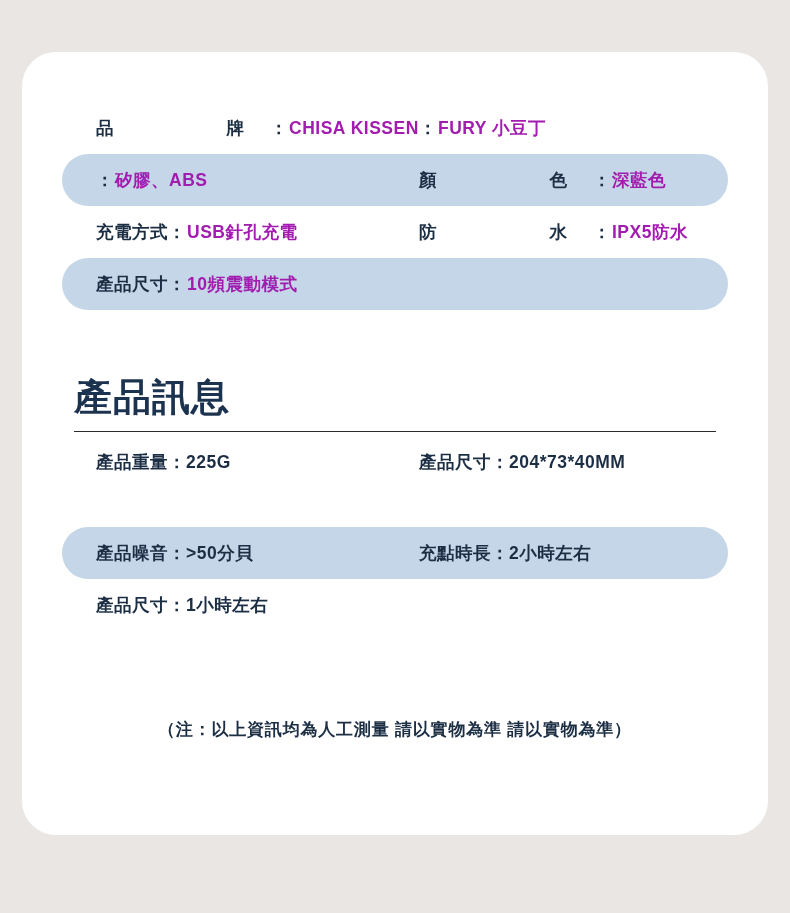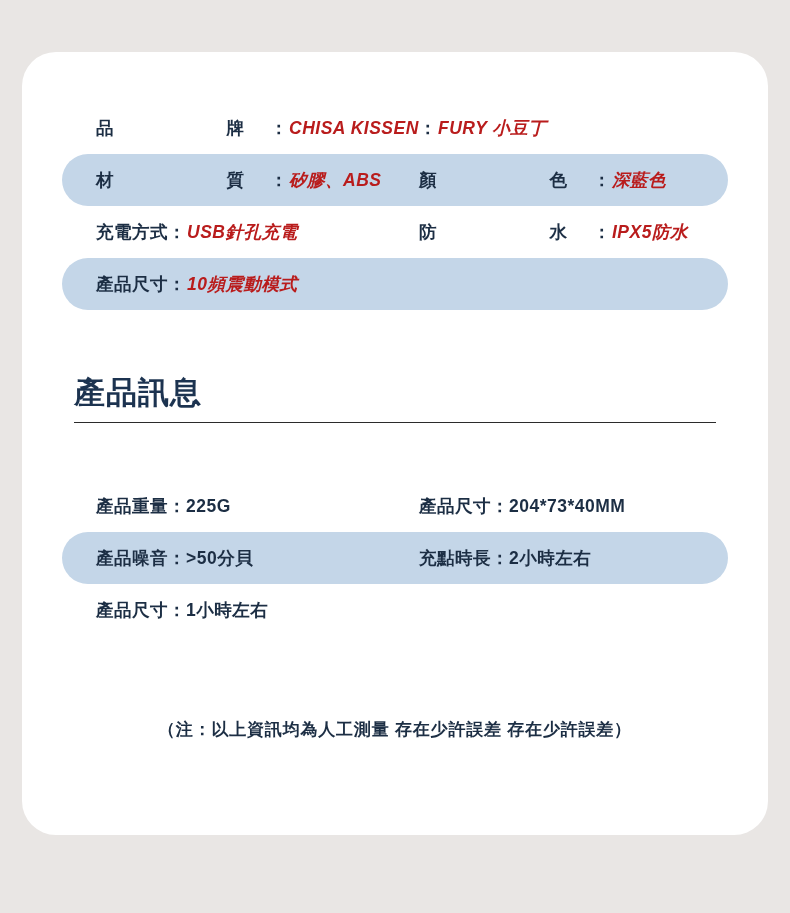--- a/index.html
+++ b/index.html
@@ -64,60 +64,60 @@
     font-weight: bold;
   }
   .lbl.spaced {
     letter-spacing: 26px;
   }
   .sep {
     margin: 0 1px 0 0;
   }
   .val {
     font-weight: bold;
-    color: #b91c1c;
+    color: #a21caf;
     letter-spacing: 0.5px;
-    font-style: italic;
   }
 
   .section-title-wrap {
     position: absolute;
     left: 52px;
     top: 320px;
     width: 642px;
   }
   .section-title {
-    font-size: 31px;
+    font-size: 38px;
     font-weight: bold;
     color: #1f3category;
     color: #1c3350;
     letter-spacing: 1px;
     padding-bottom: 8px;
   }
   .title-rule {
     height: 1px;
     background: #2b2b2b;
     width: 100%;
   }
 
   .info-table {
     position: absolute;
     left: 40px;
-    top: 428px;
+    top: 384px;
     width: 666px;
   }
   .info-row {
     position: relative;
     height: 52px;
     display: flex;
     align-items: center;
     border-radius: 26px;
   }
   .info-row.shaded {
     background: #c4d6e8;
+    margin-top: 39px;
   }
   .info-cell {
     position: absolute;
     font-size: 17.5px;
     font-weight: bold;
     color: #1c2e44;
     letter-spacing: 0.5px;
     white-space: nowrap;
   }
   .info-cell.c1 { left: 34px; }
@@ -149,21 +149,20 @@
           <span class="val">CHISA KISSEN</span>
       </div>
       <div class="spec-cell c2">
           <span class="sep">：</span>
           <span class="val">FURY 小豆丁</span>
       </div>
     </div>
 
     <div class="spec-row shaded">
       <div class="spec-cell c1">
-        <span class="lbl spaced">材　　質</span>
           <span class="sep">：</span>
           <span class="val">矽膠、ABS</span>
       </div>
       <div class="spec-cell c2">
         <span class="lbl spaced">顏　　色</span>
           <span class="sep">：</span>
           <span class="val">深藍色</span>
       </div>
     </div>
 
@@ -206,15 +205,15 @@
       <div class="info-cell c1">產品噪音：&gt;50分貝</div>
       <div class="info-cell c2">充點時長：2小時左右</div>
     </div>
 
     <div class="info-row">
       <div class="info-cell c1">產品尺寸：1小時左右</div>
     </div>
 
   </div>
 
-  <div class="footnote">（注：以上資訊均為人工測量 存在少許誤差 存在少許誤差）</div>
+  <div class="footnote">（注：以上資訊均為人工測量 請以實物為準 請以實物為準）</div>
 
 </div>
 
 </body></html>

